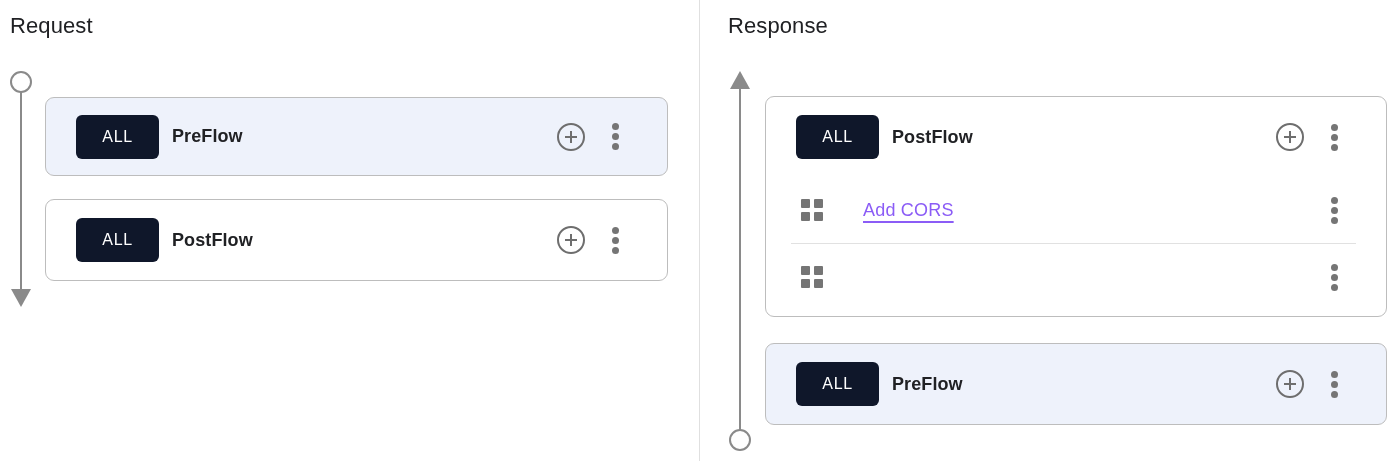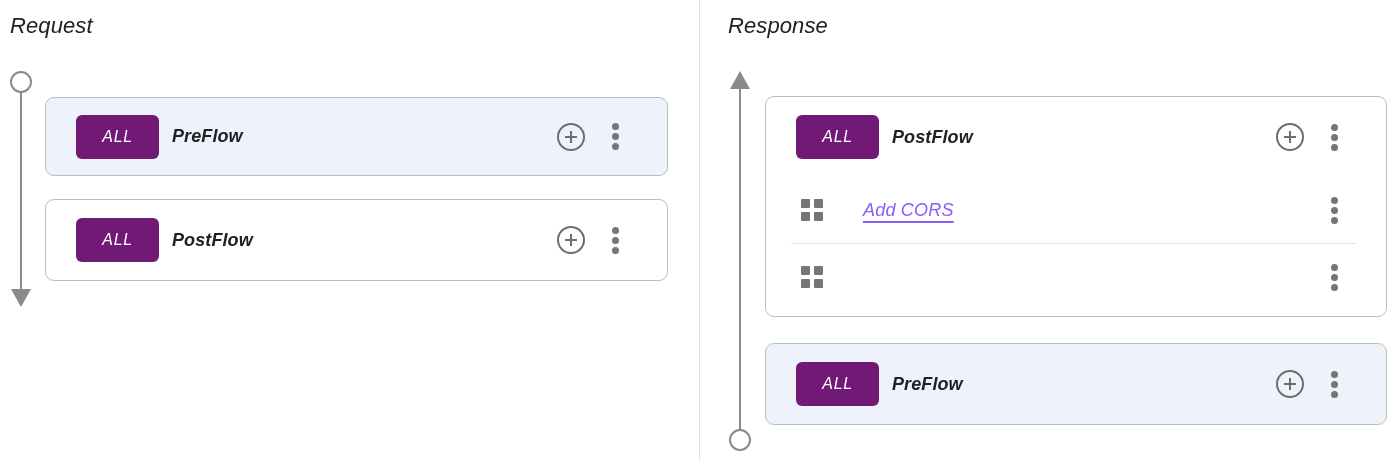--- a/index.html
+++ b/index.html
@@ -5,21 +5,21 @@
   * { margin: 0; padding: 0; box-sizing: border-box; }
   html, body { background: #ffffff; }
   body {
     font-family: "Liberation Sans", sans-serif;
     color: #202124;
     width: 1393px;
     height: 461px;
     position: relative;
     overflow: hidden;
   }
-  .screen { position: absolute; inset: 0; background: #ffffff; font-style: italic; }
+  .screen { position: absolute; inset: 0; background: #ffffff; }
 
   .panel-divider {
     position: absolute;
     left: 699px; top: 0; bottom: 0;
     width: 1px;
     background: #e0e0e0;
   }
 
   .panel-title {
     position: absolute;
@@ -49,21 +49,21 @@
     align-items: center;
     height: 100%;
     padding: 0 48px 0 30px;
   }
   .card-header { height: 80px; }
 
   .badge {
     min-width: 83px;
     height: 44px;
     border-radius: 6px;
-    background: #701a75;
+    background: #0f172a;
     color: #ffffff;
     font-size: 16px;
     font-weight: 500;
     letter-spacing: 0.6px;
     display: inline-flex;
     align-items: center;
     justify-content: center;
     flex-shrink: 0;
   }
   .flow-label {

